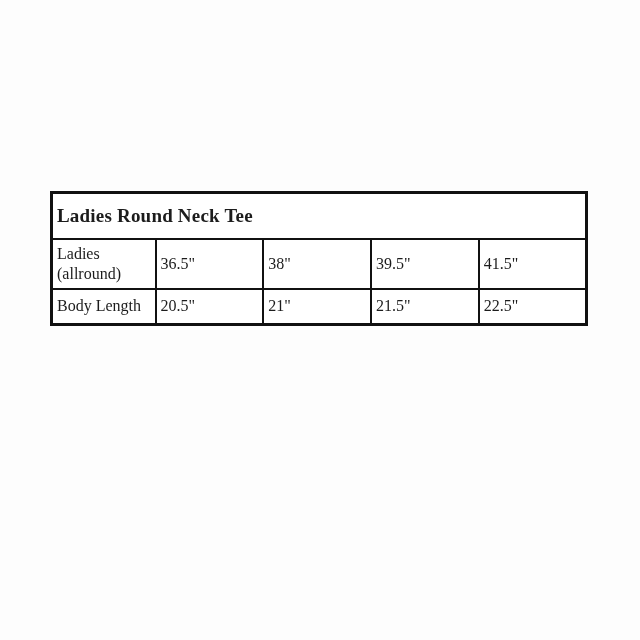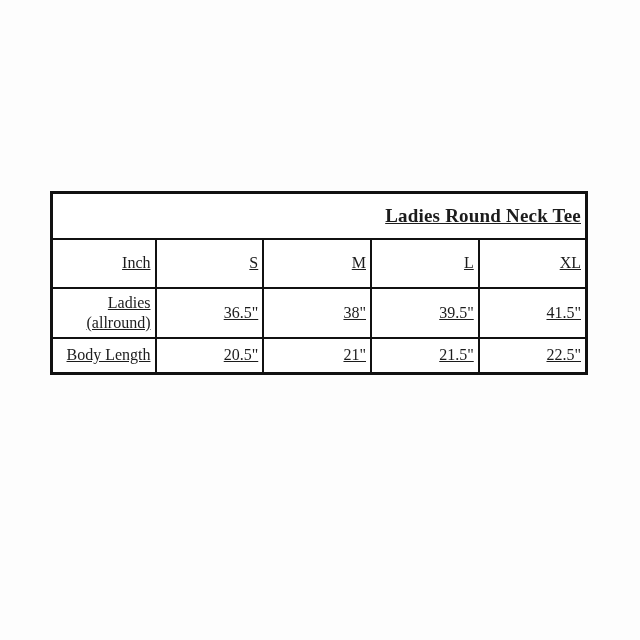--- a/index.html
+++ b/index.html
@@ -19,27 +19,26 @@
     position: absolute;
     left: 50px; top: 191px;
     width: 538px;
     border-collapse: collapse;
     table-layout: fixed;
     background: var(--cell_bg, #ffffff);
     border: 3px solid var(--border, #111111);
   }
   table.size-chart td {
     border: 2px solid var(--border, #111111);
-    text-align: right;
+    text-align: left;
     vertical-align: middle;
     font-size: 16px;
     line-height: 1.25;
     padding: 2px 4px;
     color: var(--text, #1c1c1c);
-    text-decoration: underline;
   }
   col.label-col { width: 104px; }
   tr.title-row td {
     height: 46px;
     font-weight: bold;
     font-size: 19px;
     letter-spacing: 0.2px;
   }
   tr.header-row td { height: 49px; }
   tr.row-shoulder td { height: 47px; }
@@ -55,27 +54,20 @@
       <col class="label-col">
       <col>
         <col>
         <col>
         <col>
     </colgroup>
     <tbody>
       <tr class="title-row">
         <td colspan="5">Ladies Round Neck Tee</td>
       </tr>
-      <tr class="header-row">
-        <td>Inch</td>
-        <td>S</td>
-        <td>M</td>
-        <td>L</td>
-        <td>XL</td>
-      </tr>
       <tr class="row-chest">
         <td>Ladies (allround)</td>
         <td>36.5"</td>
         <td>38"</td>
         <td>39.5"</td>
         <td>41.5"</td>
       </tr>
       <tr class="row-body">
         <td>Body Length</td>
         <td>20.5"</td>

